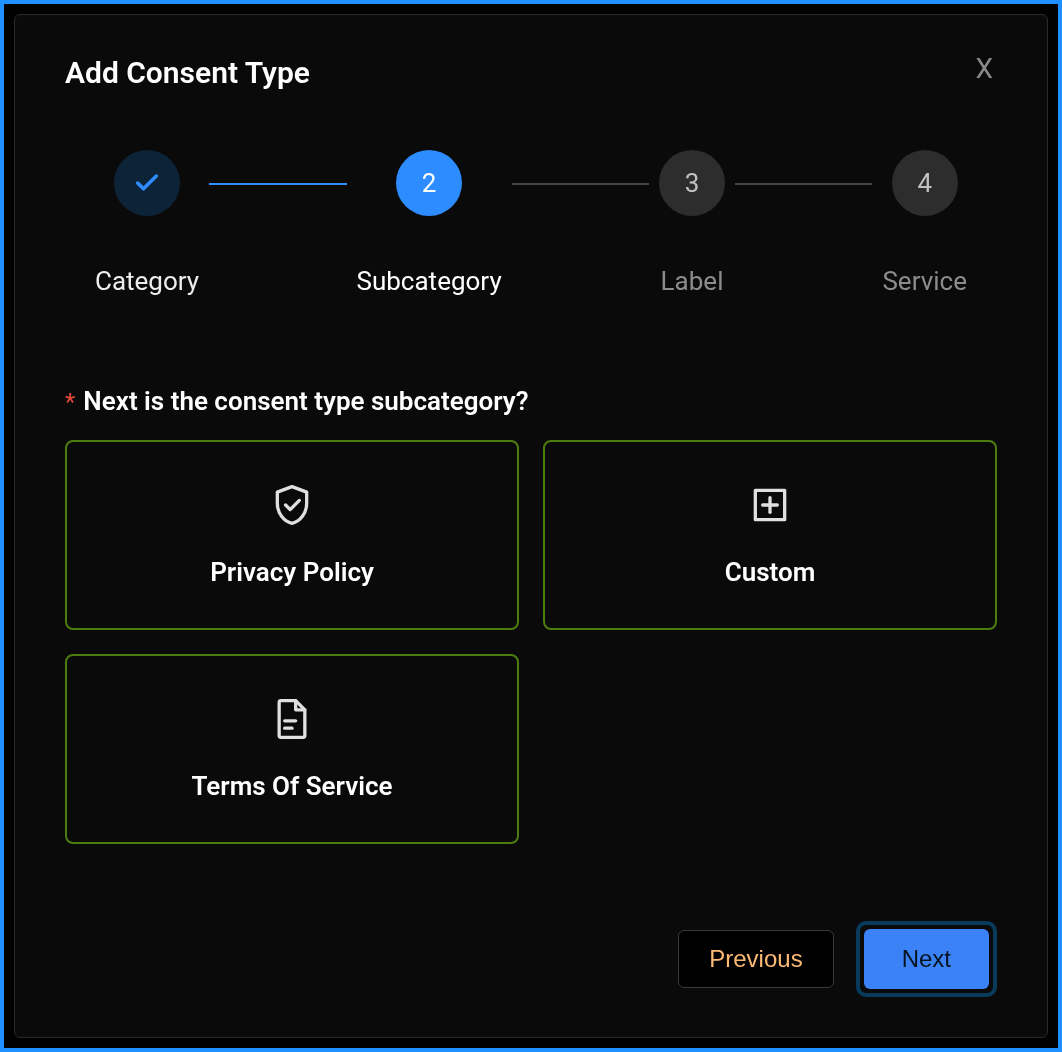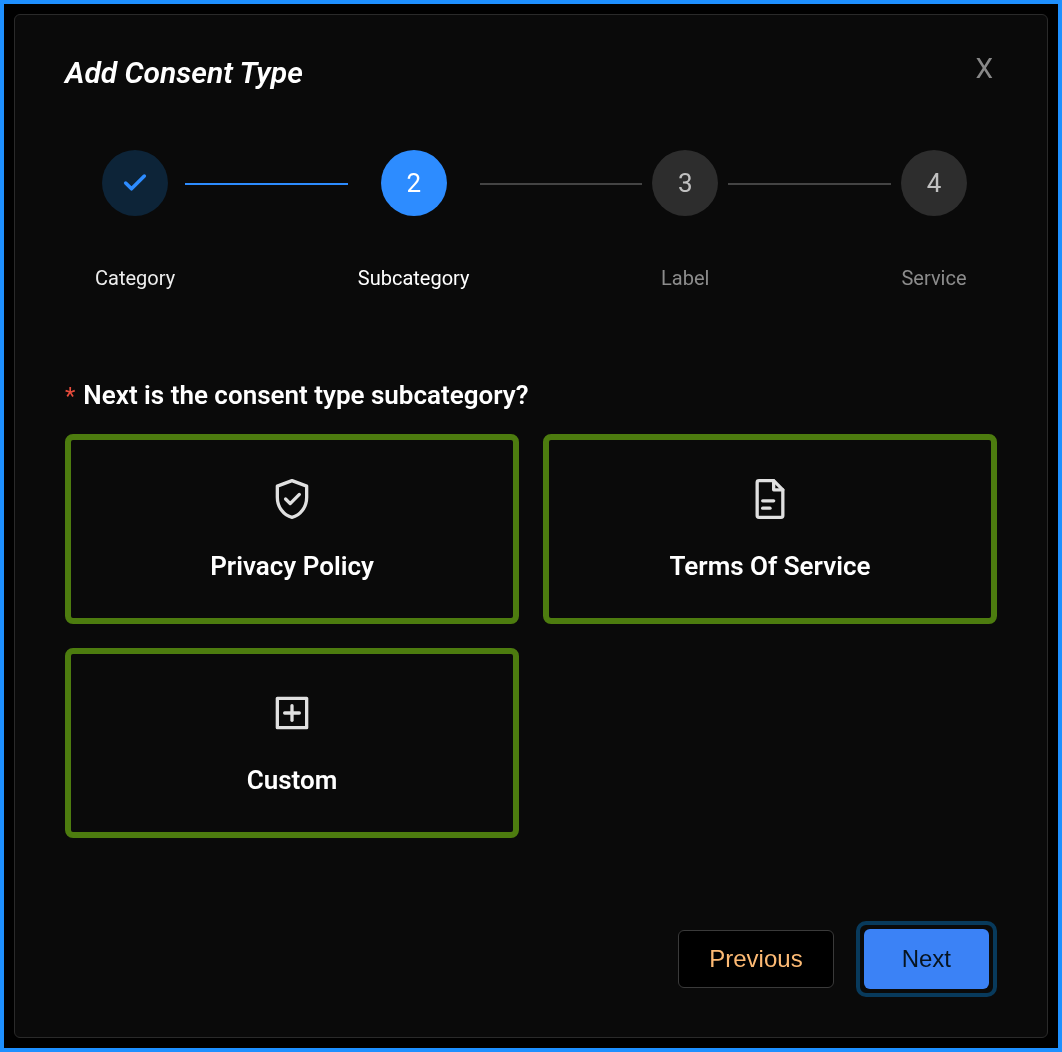--- a/index.html
+++ b/index.html
@@ -34,21 +34,20 @@
   }
   .modal-header {
     display: flex;
     justify-content: space-between;
     align-items: flex-start;
   }
   .modal-title {
     color: #fff;
     font-size: 30px;
     font-weight: 600;
-    font-style: italic;
   }
   .close-icon {
     color: #888;
     font-size: 28px;
     cursor: pointer;
     line-height: 1;
     padding: 0 4px;
     user-select: none;
   }
   .stepper {
@@ -82,21 +81,21 @@
   }
   .step-circle.active {
     background: #2d8cff;
     color: #fff;
   }
   .step-circle.pending {
     background: #2d2d2d;
     color: #c0c0c0;
   }
   .step-label {
-    font-size: 20px;
+    font-size: 26px;
     color: #ededed;
   }
   .step-label.active {
     color: #fff;
     font-weight: 400;
   }
   .step-label.pending {
     color: #8c8c8c;
   }
   .connector {
@@ -125,21 +124,21 @@
     font-size: 26px;
     font-weight: 600;
   }
   .card-grid {
     display: grid;
     grid-template-columns: 1fr 1fr;
     gap: 24px;
     margin-top: 24px;
   }
   .card {
-    border: 6px solid #4d7c0f;
+    border: 2px solid #4d7c0f;
     border-radius: 8px;
     background: transparent;
     height: 190px;
     display: flex;
     flex-direction: column;
     align-items: center;
     justify-content: center;
     gap: 30px;
     cursor: pointer;
   }
@@ -234,44 +233,44 @@
 
     <div class="card-grid">
       <div class="card">
         <span class="card-icon">
           <svg viewBox="0 0 24 24" fill="none" stroke="currentColor" stroke-width="1.8" stroke-linecap="round" stroke-linejoin="round">
             <path d="M12 2 L20 5 V11 C20 16.5 16.5 21 12 22 C7.5 21 4 16.5 4 11 V5 Z"></path>
             <polyline points="8.5 12 11 14.5 16 9.5"></polyline>
           </svg>
         </span>
         <span class="card-label">Privacy Policy</span>
+      </div>
+
+      <div class="card">
+        <span class="card-icon">
+          <svg viewBox="0 0 24 24" fill="none" stroke="currentColor" stroke-width="1.8" stroke-linecap="round" stroke-linejoin="round">
+            <rect x="4" y="4" width="16" height="16"></rect>
+            <line x1="12" y1="8" x2="12" y2="16"></line>
+            <line x1="8" y1="12" x2="16" y2="12"></line>
+          </svg>
+        </span>
+        <span class="card-label">Custom</span>
       </div>
 
       <div class="card">
         <span class="card-icon">
           <svg viewBox="0 0 24 24" fill="none" stroke="currentColor" stroke-width="1.8" stroke-linecap="round" stroke-linejoin="round">
             <path d="M14 2 H6 A1 1 0 0 0 5 3 V21 A1 1 0 0 0 6 22 H18 A1 1 0 0 0 19 21 V7 Z"></path>
             <polyline points="14 2 14 7 19 7"></polyline>
             <line x1="8" y1="13" x2="14" y2="13"></line>
             <line x1="8" y1="17" x2="12" y2="17"></line>
           </svg>
         </span>
         <span class="card-label">Terms Of Service</span>
       </div>
-
-      <div class="card">
-        <span class="card-icon">
-          <svg viewBox="0 0 24 24" fill="none" stroke="currentColor" stroke-width="1.8" stroke-linecap="round" stroke-linejoin="round">
-            <rect x="4" y="4" width="16" height="16"></rect>
-            <line x1="12" y1="8" x2="12" y2="16"></line>
-            <line x1="8" y1="12" x2="16" y2="12"></line>
-          </svg>
-        </span>
-        <span class="card-label">Custom</span>
-      </div>
     </div>
 
     <div class="footer">
       <button class="btn btn-secondary">Previous</button>
       <div class="btn-primary-wrap">
         <button class="btn-primary">Next</button>
       </div>
     </div>
 
   </div>

